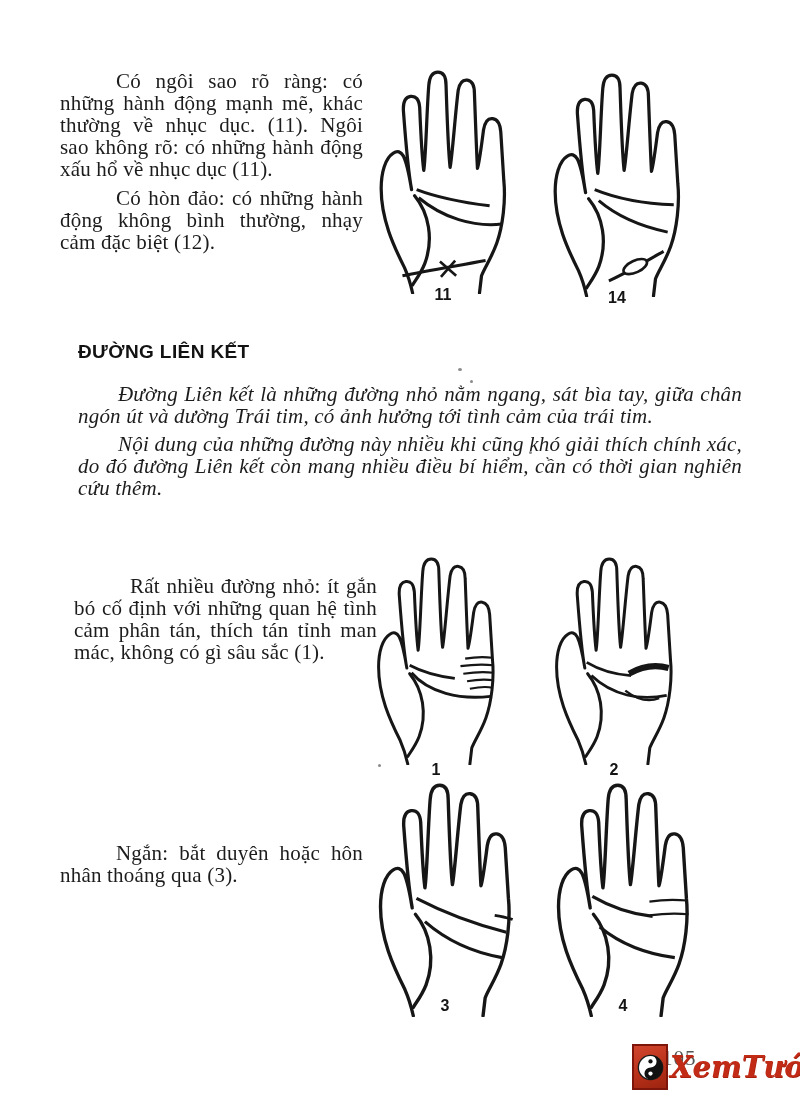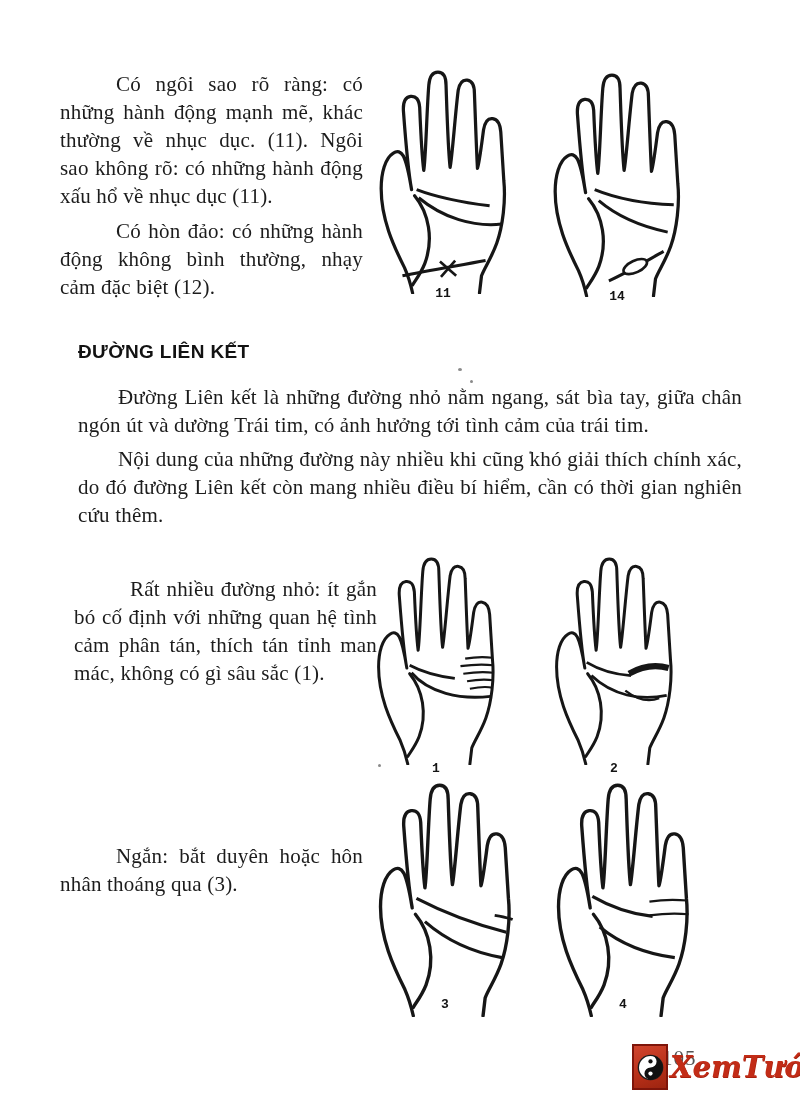--- a/index.html
+++ b/index.html
@@ -8,39 +8,39 @@
     width:800px;height:1102px;
     background:#ffffff;
     font-family:"Liberation Serif","DejaVu Serif",serif;
     color:#1c1c1c;
     overflow:hidden;
   }
   .text-col{
     position:absolute;
     text-align:justify;
     font-size:21px;
-    line-height:28px;
+    line-height:22px;
     letter-spacing:.2px;
   }
   .text-col p{margin:0 0 7px 0;text-indent:56px;}
   .wide p{text-indent:40px;margin-bottom:6px;}
   .heading{
     position:absolute;
     font-family:"Liberation Sans","DejaVu Sans",sans-serif;
     font-weight:700;
     font-size:19px;
     letter-spacing:.4px;
     color:#121212;
   }
   .figure{position:absolute;}
   .figure svg{display:block;}
   .fig-label{
     position:absolute;width:100%;text-align:center;
-    font-family:Liberation Mono, monospace;
-    font-weight:700;font-size:13px;color:#141414;
+    font-family:Liberation Sans, sans-serif;
+    font-weight:700;font-size:16px;color:#141414;
   }
   .speck{position:absolute;background:#8a8a8a;border-radius:50%;}
   .pagenum{
     position:absolute;left:662px;top:1046px;
     font-size:21px;color:#555;z-index:1;letter-spacing:1px;
   }
   .watermark{
     position:absolute;left:632px;top:1044px;
     display:flex;align-items:center;z-index:2;
   }
@@ -105,21 +105,21 @@
     <div class="fig-label" style="top:216px;">14</div>
   </div>
 
   <div class="heading" style="left:78px;top:341px;">ĐƯỜNG LIÊN KẾT</div>
 
   <div class="speck" style="left:458px;top:368px;width:4px;height:3px;"></div>
   <div class="speck" style="left:470px;top:380px;width:3px;height:3px;"></div>
   <div class="speck" style="left:529px;top:451px;width:3px;height:3px;"></div>
   <div class="speck" style="left:378px;top:764px;width:3px;height:3px;"></div>
 
-  <div class="text-col wide" style="left:78px;top:383px;width:664px;">
+  <div class="text-col wide" style="left:78px;top:383px;width:664px;font-style:italic;">
     <p>Đường Liên kết là những đường nhỏ nằm ngang, sát bìa tay, giữa chân ngón út và dường Trái tim, có ảnh hưởng tới tình cảm của trái tim.</p>
     <p>Nội dung của những đường này nhiều khi cũng khó giải thích chính xác, do đó đường Liên kết còn mang nhiều điều bí hiểm, cần có thời gian nghiên cứu thêm.</p>
   </div>
 
   <div class="text-col" style="left:60px;top:575px;width:303px;margin-left:14px;">
     <p>Rất nhiều đường nhỏ: ít gắn bó cố định với những quan hệ tình cảm phân tán, thích tán tỉnh man mác, không có gì sâu sắc (1).</p>
   </div>
 
   <div class="figure" style="left:368px;top:557px;width:136px;height:224px;">
     <svg width="136" height="208" viewBox="0 0 140 221">

